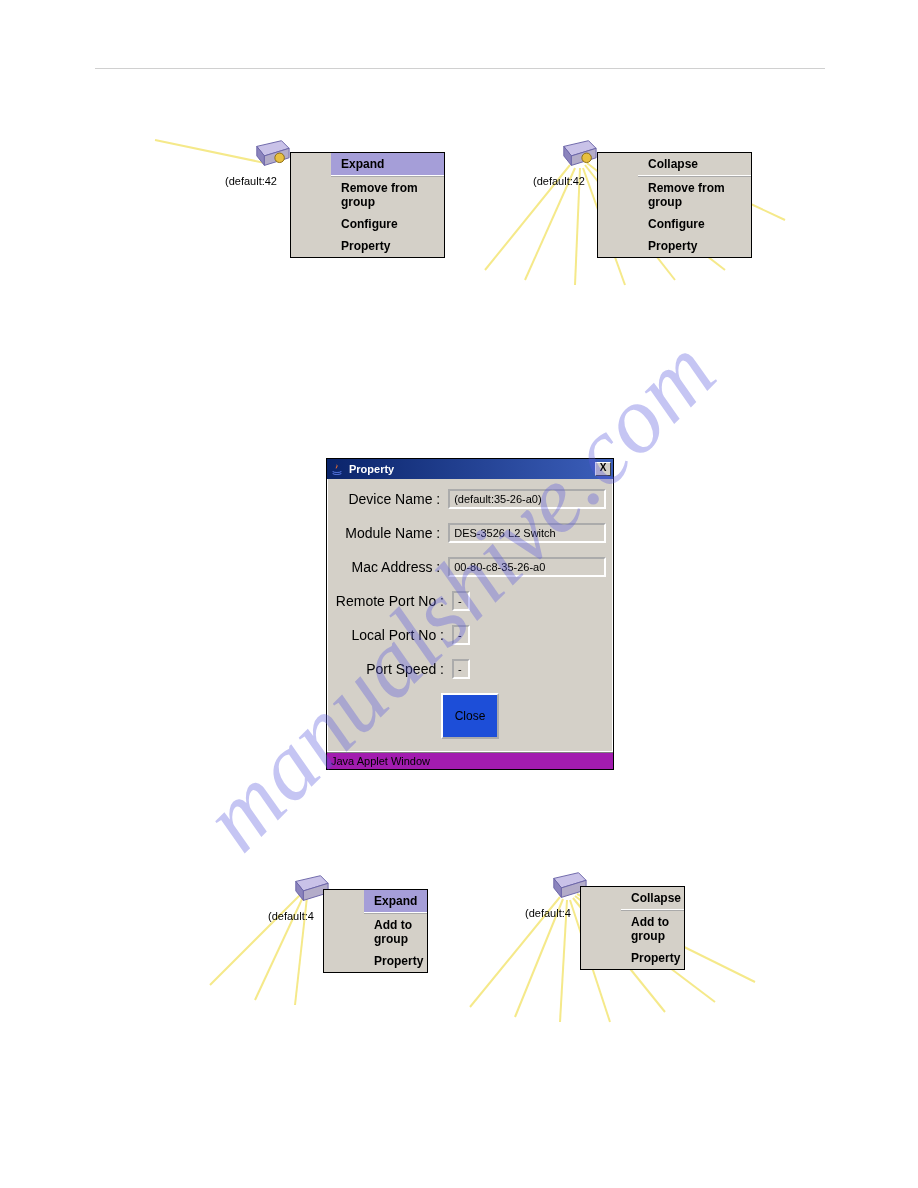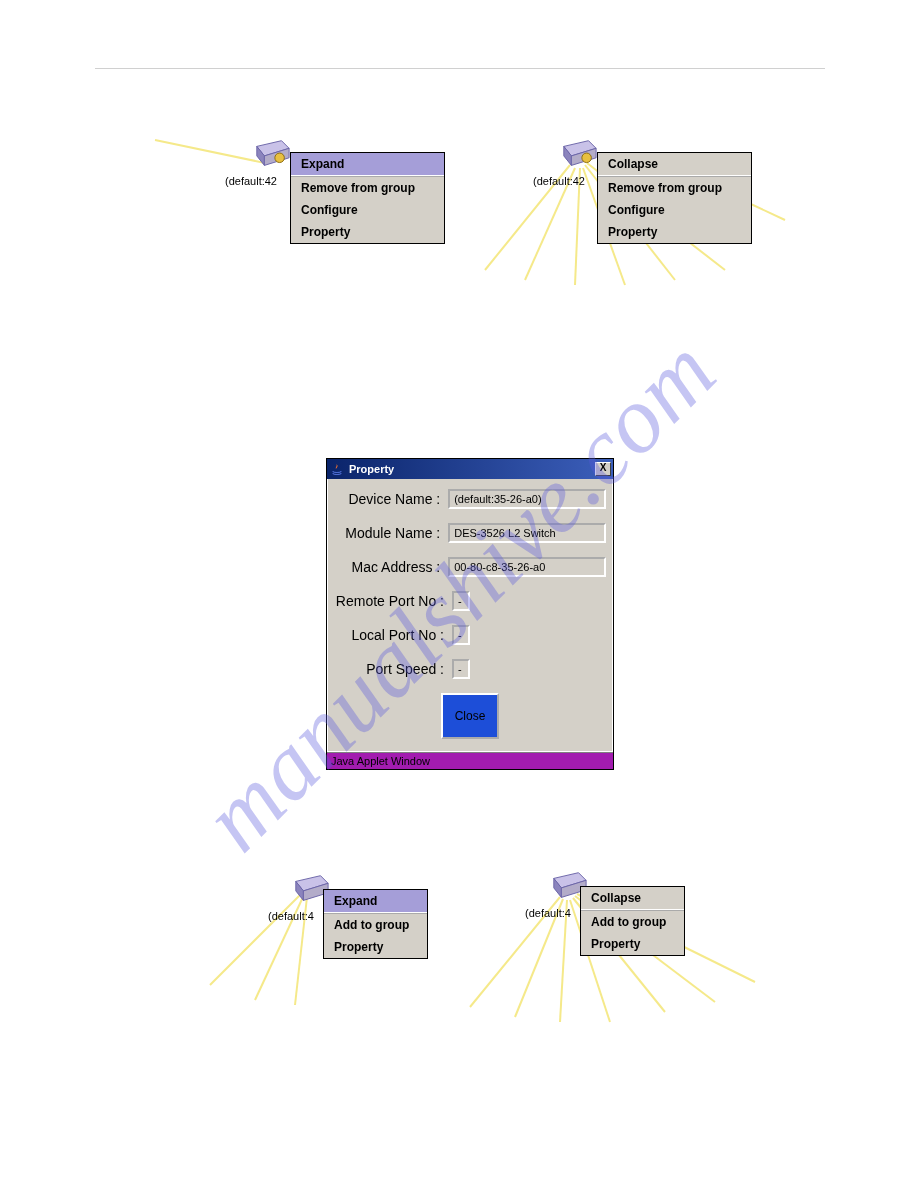--- a/index.html
+++ b/index.html
@@ -63,20 +63,21 @@
     background: #d4d0c8;
     z-index: 3;
     font-size: 12px;
   }
   .context-menu .row {
     padding: 4px 10px;
     border-top: 1px solid #aaa;
     cursor: pointer;
     font-family: Arial, sans-serif;
     font-weight: bold;
+    margin-left: 40px;
   }
   .context-menu .row:first-child { border-top: none; }
   .context-menu .row.hl {
     background: #a59ed8;
     color: #000;
     border-bottom: 1px solid #888;
   }
   .context-menu .row.sep-after { border-bottom: 1px solid #fff; }
   
   .dialog {

